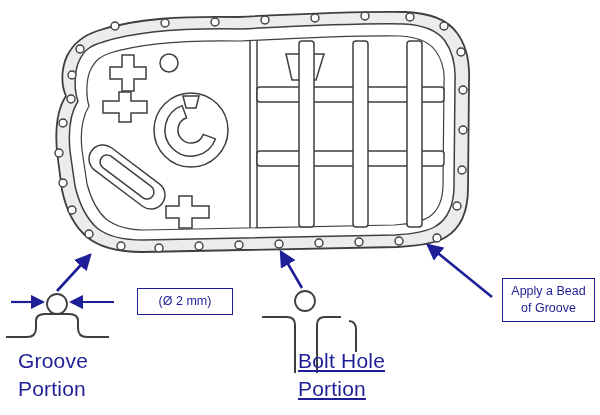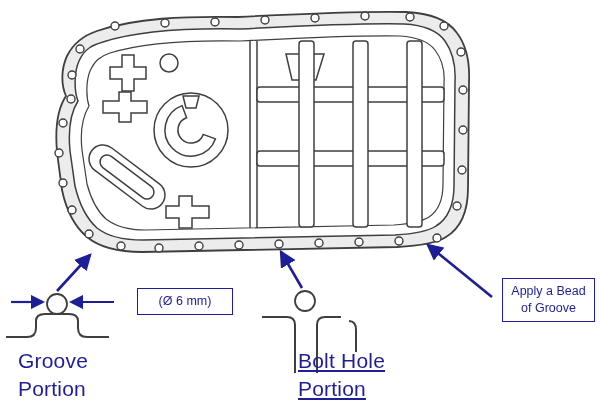--- a/index.html
+++ b/index.html
@@ -112,21 +112,21 @@
     </g>
 
     <g stroke="#1e1e96" stroke-width="2.6">
       <line x1="57" y1="291" x2="90" y2="255" marker-end="url(#arrow)"></line>
       <line x1="302" y1="288" x2="281" y2="252" marker-end="url(#arrow)"></line>
       <line x1="492" y1="297" x2="428" y2="245" marker-end="url(#arrow)"></line>
     </g>
   </svg>
 
   <div class="callout-box torque-box">
-    <div>(Ø 6 mm)</div>
+    <div>(Ø 2 mm)</div>
   </div>
 
   <div class="callout-box sealant-box">
     <div>Apply a Bead</div>
     <div>of Groove</div>
   </div>
 
   <div class="big-label groove-label">
     <div>Groove</div>
     <div>Portion</div>

